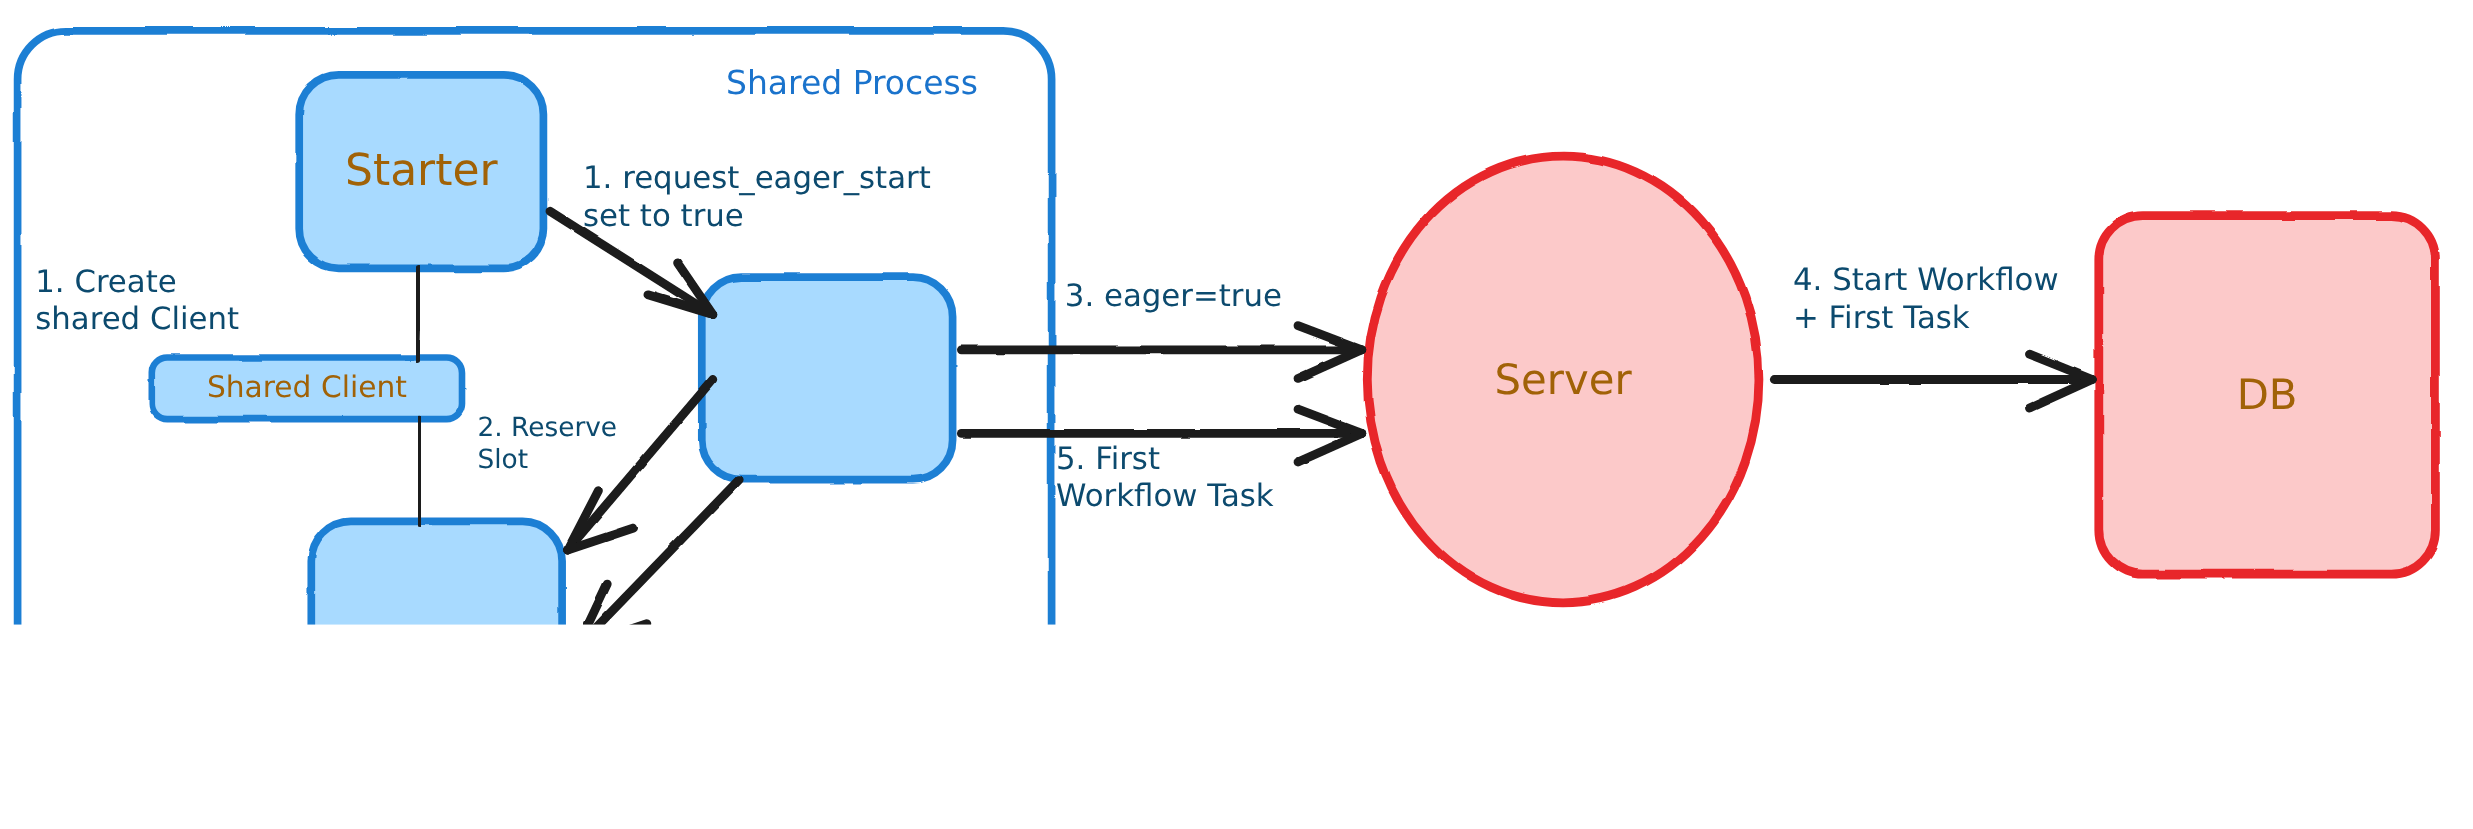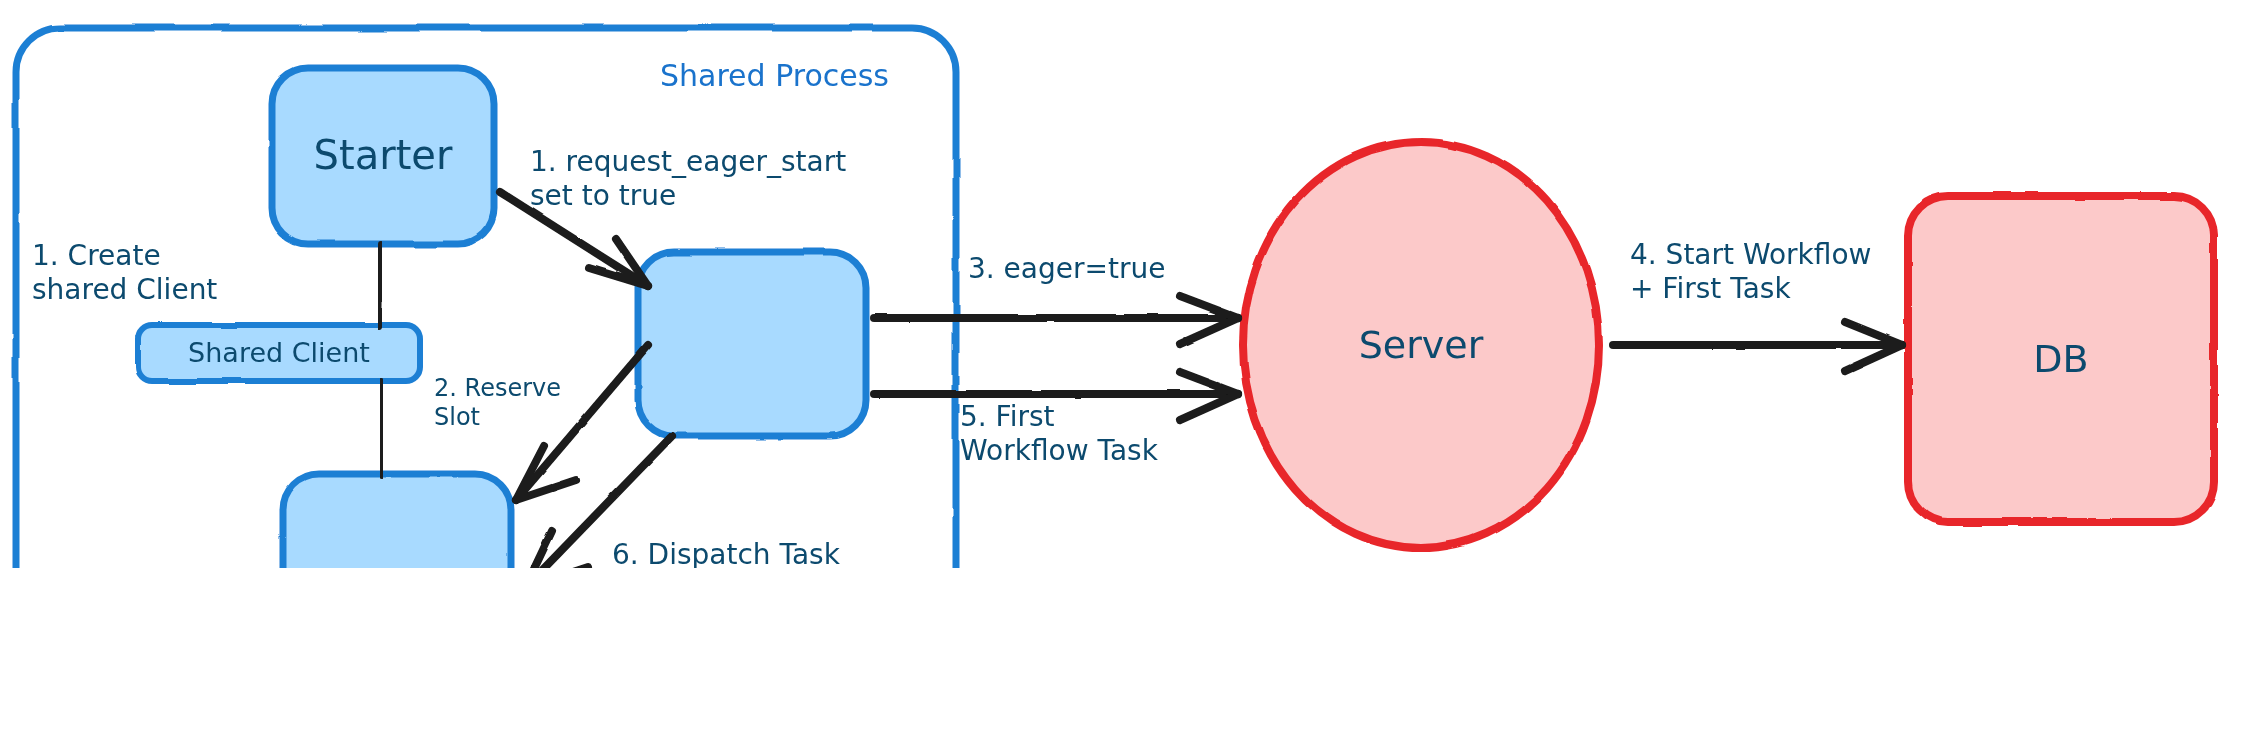--- a/index.html
+++ b/index.html
@@ -24,21 +24,21 @@
     width: 2248px;
     height: 754px;
   }
   .node-label {
     position: absolute;
     display: flex;
     align-items: center;
     justify-content: center;
     text-align: center;
     font-family: "DejaVu Sans", sans-serif;
-    color: #0c4a6e;
+    color: #a16207;
     pointer-events: none;
     white-space: pre;
     line-height: 1.18;
   }
   .edge-label {
     position: absolute;
     font-family: "DejaVu Sans", sans-serif;
     color: #0c4a6e;
     white-space: pre;
     line-height: 1.2;
@@ -167,15 +167,14 @@
 Slot</div>
 
   <div class="edge-label" style="left:968px; top:252px; width:240px; font-size:28px;">3. eager=true</div>
 
   <div class="edge-label" style="left:1630px; top:238px; width:290px; font-size:28px;">4. Start Workflow
 + First Task</div>
 
   <div class="edge-label" style="left:960px; top:400px; width:250px; font-size:28px;">5. First
 Workflow Task</div>
 
-  <div class="edge-label" style="left:612px; top:538px; width:300px; font-size:28px;">6. Dispatch Task</div>
 
 </div>
 
 </body></html>

